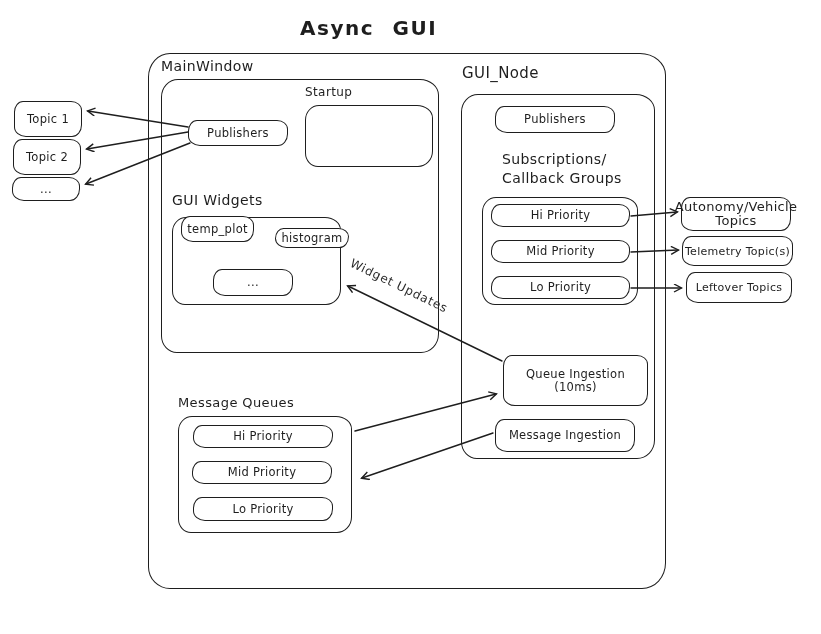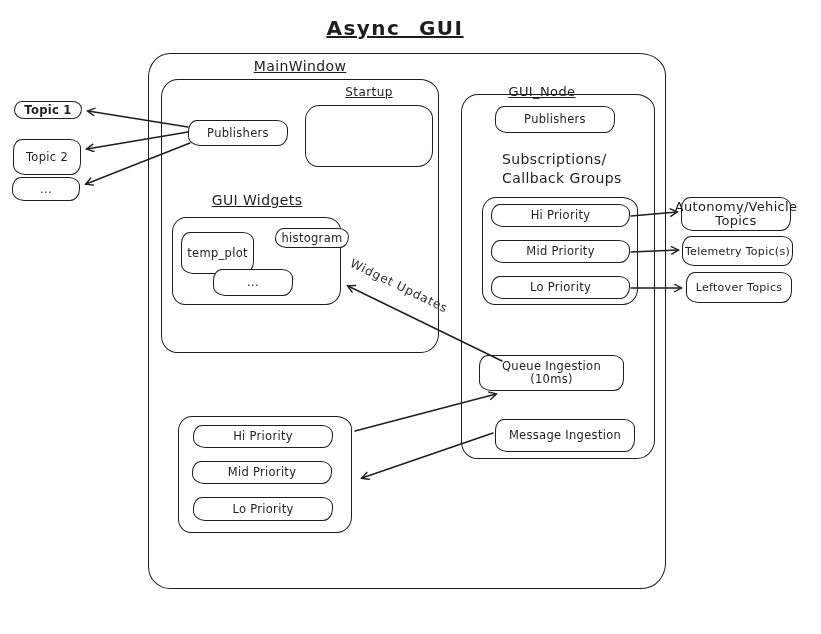--- a/index.html
+++ b/index.html
@@ -12,21 +12,21 @@
   .container {
     position:absolute; border:1.6px solid var(--stroke); background:transparent;
   }
   .node {
     position:absolute; border:1.5px solid var(--stroke); background:var(--bg);
     display:flex; align-items:center; justify-content:center; text-align:center;
     font-size:11.5px; letter-spacing:0.3px; line-height:13px;
     border-radius:9px 11px 10px 12px / 11px 9px 12px 10px;
   }
   .lbl { position:absolute; color:var(--stroke); letter-spacing:0.4px; }
-  .lbl.center { text-align:center;text-decoration:underline; }
+  .lbl.center { text-align:left; }
   .preline { white-space:pre-line; }
   #title { font-size:20px; font-weight:bold; letter-spacing:1.5px; word-spacing:10px; }
   .section-label { font-size:14px; }
   .small-label { font-size:12px; }
   .r-outer   { border-radius:22px 26px 24px 22px / 24px 22px 26px 22px; }
   .r-big     { border-radius:17px 19px 18px 16px / 18px 16px 19px 17px; }
   .r-mid     { border-radius:14px 16px 15px 13px / 15px 13px 16px 14px; }
   .startup-text { font-size:11.5px; line-height:14.5px; letter-spacing:0.3px; }
   .startup-text .indent { padding-left:9px; }
   .two-line { line-height:14px; font-size:13px; }
@@ -47,50 +47,51 @@
   <div class="container r-outer z1" style="left:148px; top:53px; width:518px; height:536px;"></div>
 
   <div class="lbl center section-label z2" style="left:161px; top:58px; width:278px;">MainWindow</div>
   <div class="container r-big z1" style="left:161px; top:79px; width:278px; height:274px;"></div>
 
   <div class="lbl center small-label z2" style="left:305px; top:85px; width:128px;">Startup</div>
   <div class="container r-mid z2" style="left:305px; top:105px; width:128px; height:62px;"></div>
 
   <div class="node z3" style="left:188px; top:120px; width:100px; height:26px;">Publishers</div>
 
-  <div class="node z3" style="left:14px; top:101px; width:68px; height:18px;font-weight:bold;">Topic 1</div>
+  <div class="node z3" style="left:14px; top:101px; width:68px; height:36px;">Topic 1</div>
   <div class="node z3" style="left:13px; top:139px; width:68px; height:36px;">Topic 2</div>
   <div class="node z3" style="left:12px; top:177px; width:68px; height:24px;">...</div>
 
   <div class="lbl center section-label z2" style="left:172px; top:192px; width:170px;">GUI Widgets</div>
   <div class="container r-mid z2" style="left:172px; top:217px; width:169px; height:88px;"></div>
-  <div class="node z3" style="left:181px; top:232px; width:73px; height:42px;">temp_plot</div>
+  <div class="node z3" style="left:181px; top:216px; width:73px; height:26px;">temp_plot</div>
   <div class="node z3" style="left:275px; top:228px; width:74px; height:20px;">histogram</div>
   <div class="node z3" style="left:213px; top:269px; width:80px; height:27px;">...</div>
 
-  <div class="lbl center section-label z2" style="left:462px; top:64px; width:160px; font-size:13px;margin-top:20px;">GUI_Node</div>
+  <div class="lbl center section-label z2" style="left:462px; top:64px; width:160px; font-size:15px;">GUI_Node</div>
   <div class="container r-big z1" style="left:461px; top:94px; width:194px; height:365px;"></div>
 
   <div class="node z3" style="left:495px; top:106px; width:120px; height:27px;">Publishers</div>
 
   <div class="lbl section-label preline z2" style="left:502px; top:150px; line-height:19px;">Subscriptions/
 Callback Groups</div>
   <div class="container r-mid z2" style="left:482px; top:197px; width:156px; height:108px;"></div>
   <div class="node z3" style="left:491px; top:204px; width:139px; height:23px;">Hi Priority</div>
   <div class="node z3" style="left:491px; top:240px; width:139px; height:23px;">Mid Priority</div>
   <div class="node z3" style="left:491px; top:276px; width:139px; height:23px;">Lo Priority</div>
 
-  <div class="node z3" style="left:479px; top:355px; width:145px; height:36px;">Queue Ingestion (10ms)</div>
+  <div class="node z3" style="left:503px; top:355px; width:145px; height:51px;">Queue Ingestion (10ms)</div>
   <div class="node z3" style="left:495px; top:419px; width:140px; height:33px;">Message Ingestion</div>
 
   <div class="node two-line preline z3" style="left:681px; top:197px; width:110px; height:34px;">Autonomy/Vehicle
 Topics</div>
   <div class="node z3" style="left:686px; top:272px; width:106px; height:31px; font-size:11px;">Leftover Topics</div>
   <div class="node z3" style="left:682px; top:236px; width:111px; height:30px; font-size:11px;">Telemetry Topic(s)</div>
 
+  <div class="lbl center z2" style="left:178px; top:395px; width:174px; font-size:13px;">Message Queues</div>
   <div class="container r-mid z2" style="left:178px; top:416px; width:174px; height:117px;"></div>
   <div class="node z3" style="left:193px; top:425px; width:140px; height:23px;">Hi Priority</div>
   <div class="node z3" style="left:192px; top:461px; width:140px; height:23px;">Mid Priority</div>
   <div class="node z3" style="left:193px; top:497px; width:140px; height:24px;">Lo Priority</div>
 
   <div id="widget-updates-label" class="lbl z3" style="left:354px; top:256px;">Widget Updates</div>
 
   <svg class="overlay" width="821" height="634" viewBox="0 0 821 634">
     <defs>
       <marker id="ah" markerWidth="12" markerHeight="12" refX="8" refY="4.5" orient="auto" markerUnits="userSpaceOnUse">

